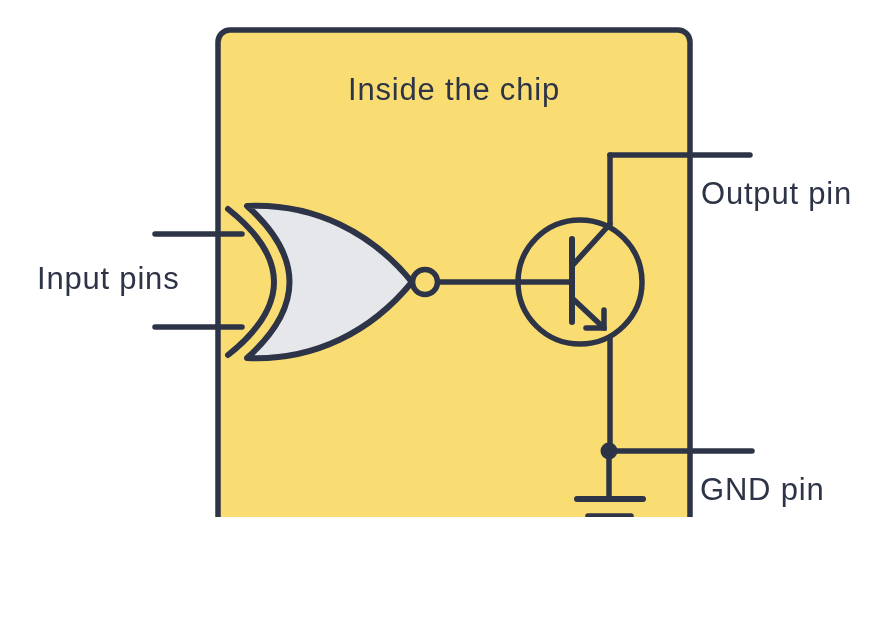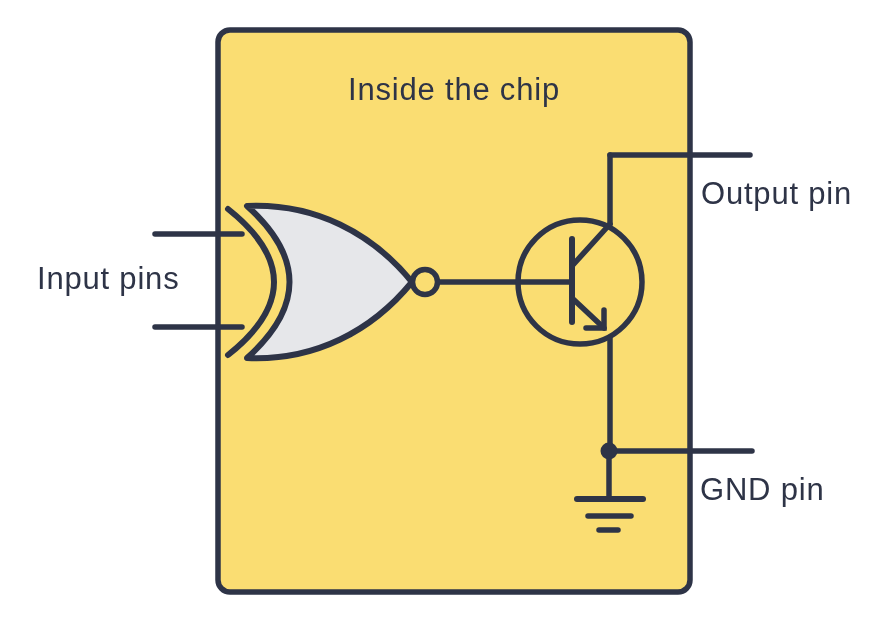--- a/index.html
+++ b/index.html
@@ -9,21 +9,21 @@
     --background: #FFFFFF;
     --text: #2E3447;
   }
   html, body {
     margin: 0;
     padding: 0;
   }
   .canvas {
     position: relative;
     width: 891px;
-    height: 625px;
+    height: 517px;
     background: var(--background);
     font-family: "Liberation Sans", "DejaVu Sans", sans-serif;
     overflow: hidden;
   }
   svg { display: block; }
   .chip {
     fill: var(--chip-fill);
     stroke: var(--line);
     stroke-width: 5.5;
   }

